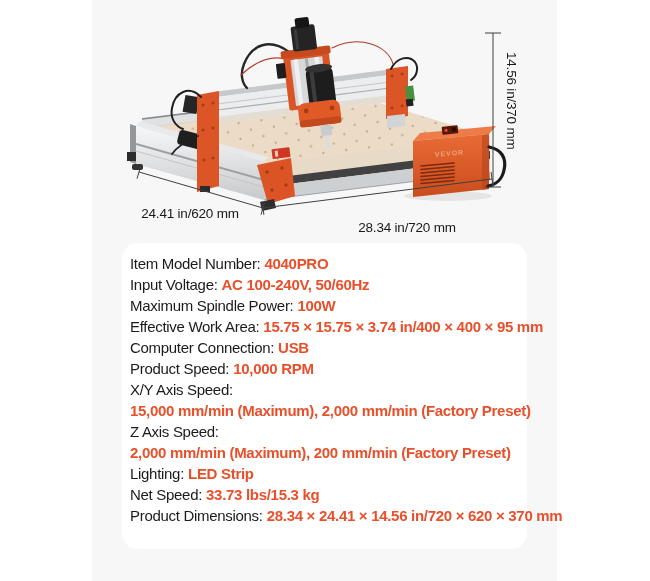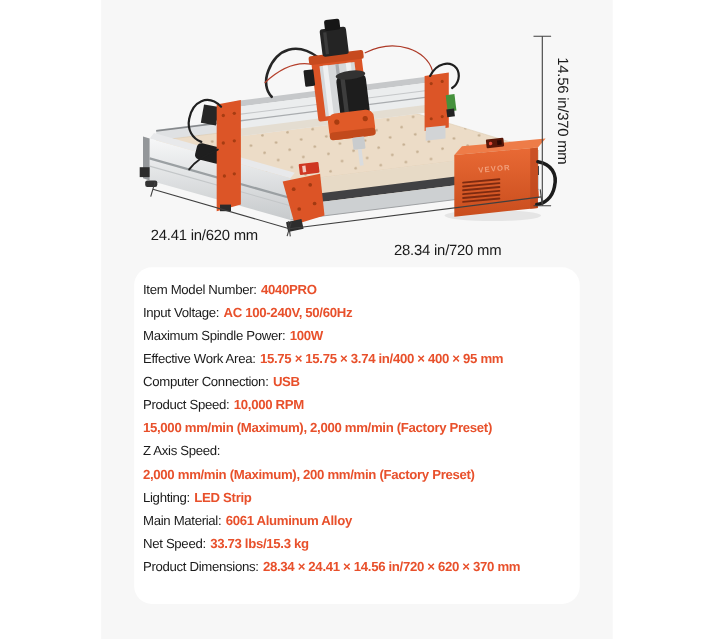--- a/index.html
+++ b/index.html
@@ -12,32 +12,32 @@
     position:absolute;left:92px;top:0;width:465px;height:581px;
     background:#f7f7f7;
   }
   .photo{
     position:absolute;left:0;top:0;width:465px;height:240px;
   }
   .dim-label{
     position:absolute;color:#1a1a1a;font-size:13.5px;letter-spacing:-0.2px;
     font-weight:500;white-space:nowrap;
   }
-  .dim-depth{left:45px;top:206px;width:106px;text-align:left;}
+  .dim-depth{left:45px;top:206px;width:106px;text-align:center;}
   .dim-width{left:255px;top:206px;width:120px;text-align:center;margin-top:14px;}
   .dim-height{
     left:427px;top:52px;transform:rotate(90deg);transform-origin:0 0;
   }
   .spec-card{
     position:absolute;left:30px;top:243px;width:405px;height:306px;
     background:#ffffff;border-radius:16px;box-sizing:border-box;
     padding:10px 8px 8px 8px;
   }
   .spec-row{
-    height:21px;line-height:21px;font-size:12px;letter-spacing:-0.3px;
+    height:21px;line-height:21px;font-size:15px;letter-spacing:-0.3px;
     white-space:nowrap;
   }
   .spec-label{color:#1b1b1b;font-weight:400;margin-right:4px;}
   .spec-value{color:#e8502b;font-weight:700;}
 </style>
 </head>
 <body>
 
 <div class="panel">
 
@@ -209,23 +209,23 @@
   <div class="dim-label dim-height">14.56 in/370 mm</div>
 
   <div class="spec-card">
     <div>
         <div class="spec-row"><span class="spec-label">Item Model Number:</span><span class="spec-value">4040PRO</span></div>
         <div class="spec-row"><span class="spec-label">Input Voltage:</span><span class="spec-value">AC 100-240V, 50/60Hz</span></div>
         <div class="spec-row"><span class="spec-label">Maximum Spindle Power:</span><span class="spec-value">100W</span></div>
         <div class="spec-row"><span class="spec-label">Effective Work Area:</span><span class="spec-value">15.75 × 15.75 × 3.74 in/400 × 400 × 95 mm</span></div>
         <div class="spec-row"><span class="spec-label">Computer Connection:</span><span class="spec-value">USB</span></div>
         <div class="spec-row"><span class="spec-label">Product Speed:</span><span class="spec-value">10,000 RPM</span></div>
+        <div class="spec-row"><span class="spec-label">X/Y Axis Speed:</span></div>
         <div class="spec-row"><span class="spec-value">15,000 mm/min (Maximum), 2,000 mm/min (Factory Preset)</span></div>
         <div class="spec-row"><span class="spec-label">Z Axis Speed:</span></div>
         <div class="spec-row"><span class="spec-value">2,000 mm/min (Maximum), 200 mm/min (Factory Preset)</span></div>
         <div class="spec-row"><span class="spec-label">Lighting:</span><span class="spec-value">LED Strip</span></div>
-        <div class="spec-row"><span class="spec-label">Main Material:</span><span class="spec-value">6061 Aluminum Alloy</span></div>
         <div class="spec-row"><span class="spec-label">Net Speed:</span><span class="spec-value">33.73 lbs/15.3 kg</span></div>
         <div class="spec-row"><span class="spec-label">Product Dimensions:</span><span class="spec-value">28.34 × 24.41 × 14.56 in/720 × 620 × 370 mm</span></div>
       </div>
   </div>
 
 </div>
 
 </body></html>

